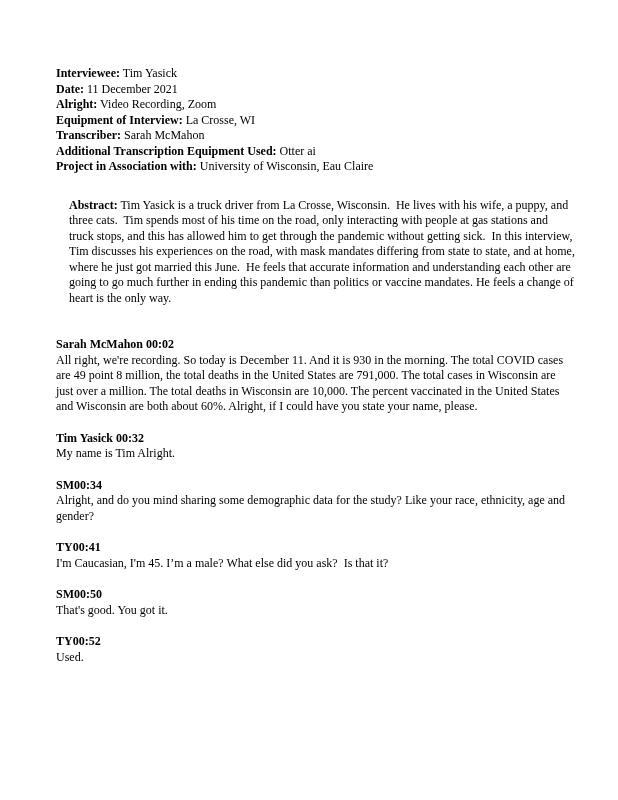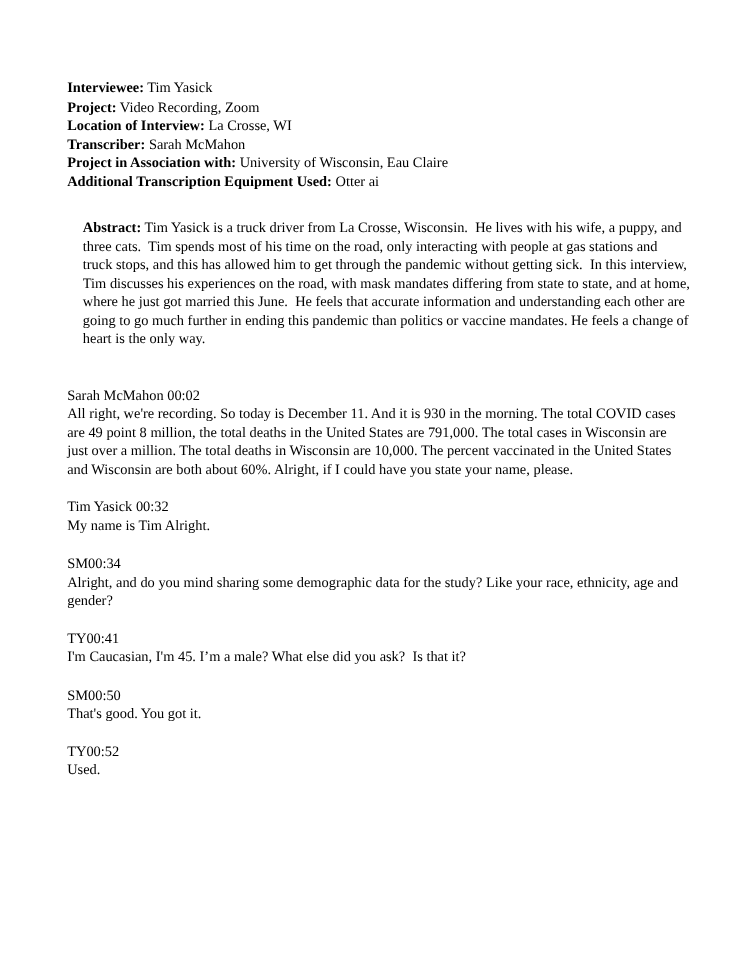--- a/index.html
+++ b/index.html
@@ -33,39 +33,40 @@
   }
   .meta-row { white-space: pre-wrap; }
   .abstract-para {
     white-space: pre-wrap;
     margin: 0 0 31px 13px;
   }
   .entry {
     margin: 0 0 16px 0;
   }
   .entry-speaker {
-    font-weight: normal;
+    font-weight: bold;
   }
   .entry-text {
     white-space: pre-wrap;
   }
 </style>
 </head>
 <body>
 
 <div class="page">
   <div class="content">
 
     <div class="meta-block">
       <p class="meta-row"><span class="bold">Interviewee:</span><span> Tim Yasick</span></p>
-      <p class="meta-row"><span class="bold">Project:</span><span> Video Recording, Zoom</span></p>
-      <p class="meta-row"><span class="bold">Location of Interview:</span><span> La Crosse, WI</span></p>
+      <p class="meta-row"><span class="bold">Date:</span><span> 11 December 2021</span></p>
+      <p class="meta-row"><span class="bold">Alright:</span><span> Video Recording, Zoom</span></p>
+      <p class="meta-row"><span class="bold">Equipment of Interview:</span><span> La Crosse, WI</span></p>
       <p class="meta-row"><span class="bold">Transcriber:</span><span> Sarah McMahon</span></p>
+      <p class="meta-row"><span class="bold">Additional Transcription Equipment Used:</span><span> Otter ai</span></p>
       <p class="meta-row"><span class="bold">Project in Association with:</span><span> University of Wisconsin, Eau Claire</span></p>
-      <p class="meta-row"><span class="bold">Additional Transcription Equipment Used:</span><span> Otter ai</span></p>
     </div>
 
     <p class="abstract-para"><span class="bold">Abstract:</span><span> Tim Yasick is a truck driver from La Crosse, Wisconsin.  He lives with his wife, a puppy, and three cats.  Tim spends most of his time on the road, only interacting with people at gas stations and truck stops, and this has allowed him to get through the pandemic without getting sick.  In this interview, Tim discusses his experiences on the road, with mask mandates differing from state to state, and at home, where he just got married this June.  He feels that accurate information and understanding each other are going to go much further in ending this pandemic than politics or vaccine mandates. He feels a change of heart is the only way.</span></p>
 
     <div>
 
       <div class="entry">
         <p class="entry-speaker">Sarah McMahon 00:02</p>
         <p class="entry-text">All right, we're recording. So today is December 11. And it is 930 in the morning. The total COVID cases are 49 point 8 million, the total deaths in the United States are 791,000. The total cases in Wisconsin are just over a million. The total deaths in Wisconsin are 10,000. The percent vaccinated in the United States and Wisconsin are both about 60%. Alright, if I could have you state your name, please.</p>
       </div>

